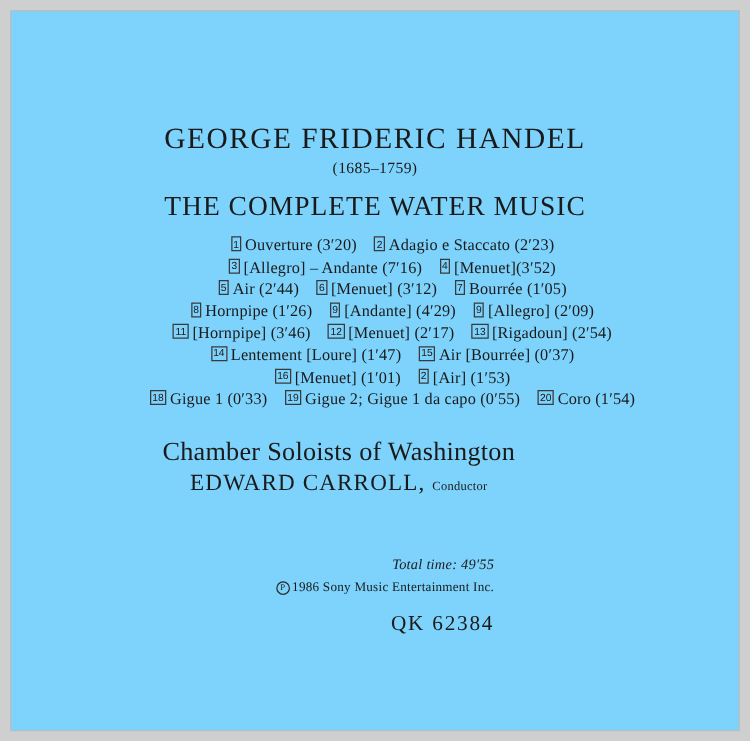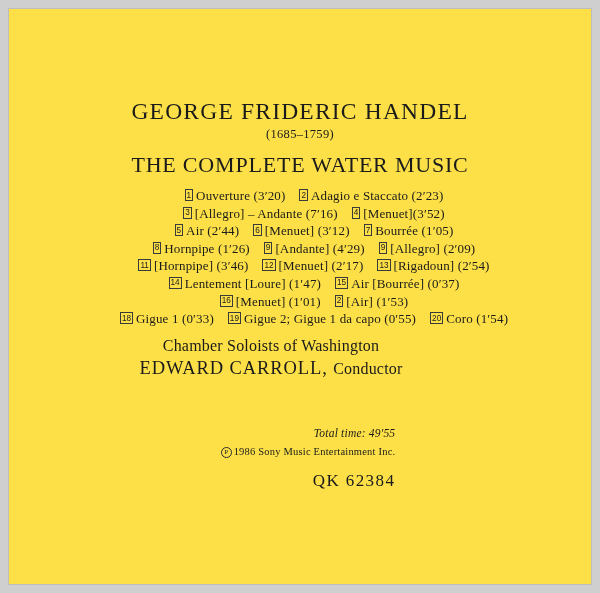--- a/index.html
+++ b/index.html
@@ -13,21 +13,21 @@
     font-family: "Liberation Serif", serif;
     color: #1a1a1a;
     overflow: hidden;
   }
   .card {
     position: absolute;
     left: 8px;
     top: 8px;
     width: 584px;
     height: 577px;
-    background: #fde047;
+    background: #7dd3fc;
     box-shadow: 0 0 0 1px #bdbdbd inset;
   }
   .page {
     position: absolute;
     left: 0;
     top: 0;
     width: 584px;
     height: 577px;
     display: flex;
     flex-direction: column;
@@ -79,32 +79,32 @@
     margin-right: 3px;
     vertical-align: 2.5px;
     font-family: "Liberation Sans", sans-serif;
     letter-spacing: 0;
   }
   .sep {
     display: inline-block;
     width: 14px;
   }
   .performers {
-    margin-top: 9px;
-    font-size: 16px;
+    margin-top: 21px;
+    font-size: 21px;
     letter-spacing: 0.2px;
   }
   .conductor-line {
     margin-top: 3px;
     font-size: 18.5px;
     letter-spacing: 0.9px;
     text-transform: uppercase;
   }
   .conductor-role {
-    font-size: 16px;
+    font-size: 10px;
     letter-spacing: 0.2px;
     text-transform: none;
     font-variant: normal;
   }
   .footer {
     margin-top: 48px;
     display: flex;
     flex-direction: column;
     align-items: flex-end;
   }

